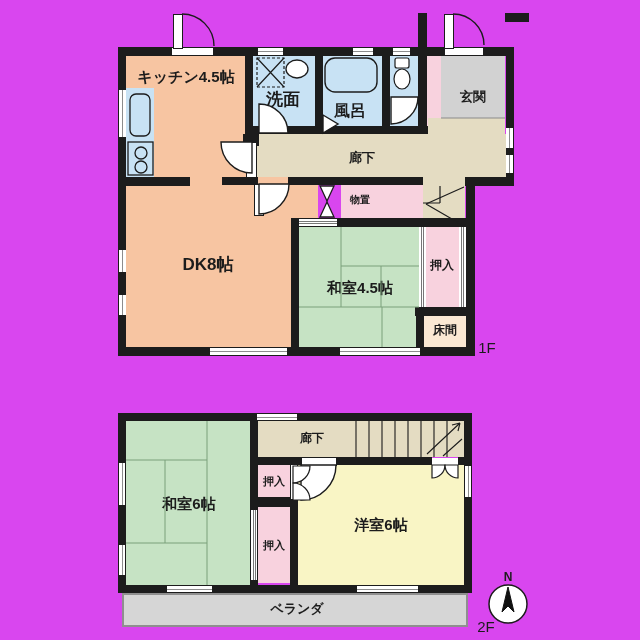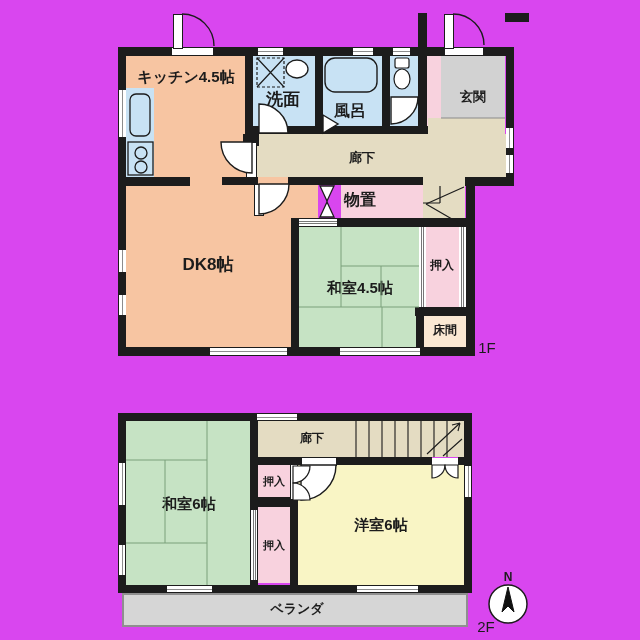--- a/index.html
+++ b/index.html
@@ -88,21 +88,21 @@
     <div class="leaf" style="left:173px;top:14px;width:8px;height:33px"></div>
     <div class="leaf" style="left:444px;top:14px;width:8px;height:33px"></div>
     <div class="leaf" style="left:246px;top:142px;width:9px;height:34px"></div>
     <div class="leaf" style="left:254px;top:184px;width:8px;height:30px"></div>
 
     <div class="lbl" style="left:186px;top:76px;font-size:15px">キッチン4.5帖</div>
     <div class="lbl" style="left:283px;top:99px;font-size:17px">洗面</div>
     <div class="lbl" style="left:350px;top:111px;font-size:16px">風呂</div>
     <div class="lbl" style="left:473px;top:96px;font-size:13px">玄関</div>
     <div class="lbl" style="left:362px;top:157px;font-size:13px">廊下</div>
-    <div class="lbl" style="left:360px;top:200px;font-size:16px">物置</div>
+    <div class="lbl" style="left:360px;top:200px;font-size:10px">物置</div>
     <div class="lbl" style="left:208px;top:264px;font-size:17px">DK8帖</div>
     <div class="lbl" style="left:360px;top:287px;font-size:15px">和室4.5帖</div>
     <div class="lbl" style="left:442px;top:265px;font-size:12px">押入</div>
     <div class="lbl" style="left:445px;top:330px;font-size:12px">床間</div>
     <div class="lbl" style="left:487px;top:347px;font-size:15px;font-weight:normal">1F</div>
   </div>
 
   <div>
 
     <div class="r" style="left:126px;top:421px;width:124px;height:164px;background:#c6e3c4"></div>

